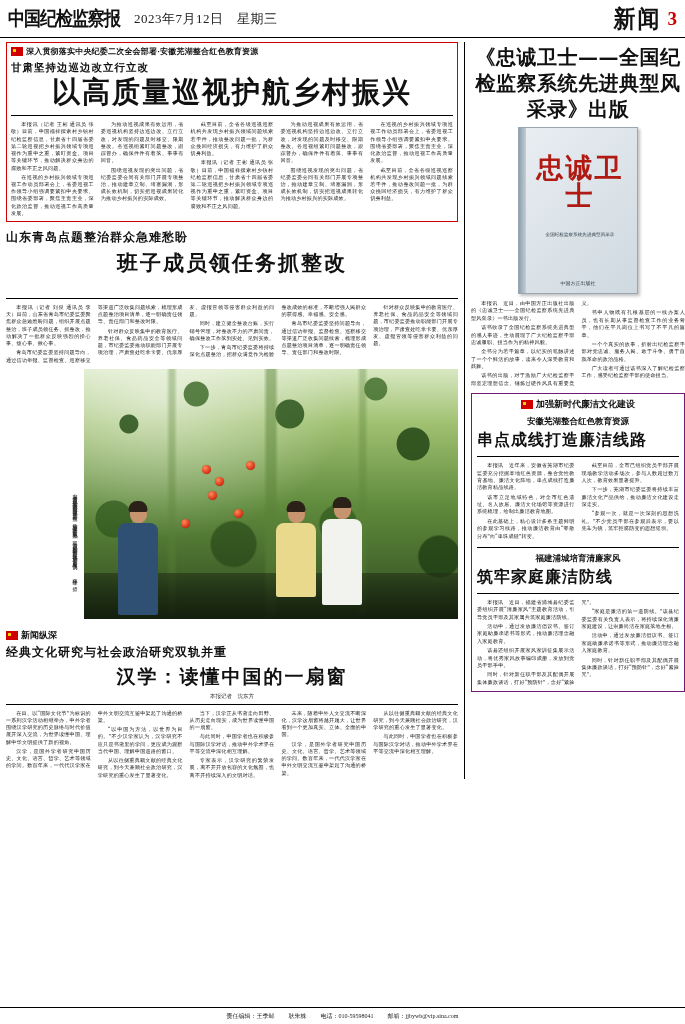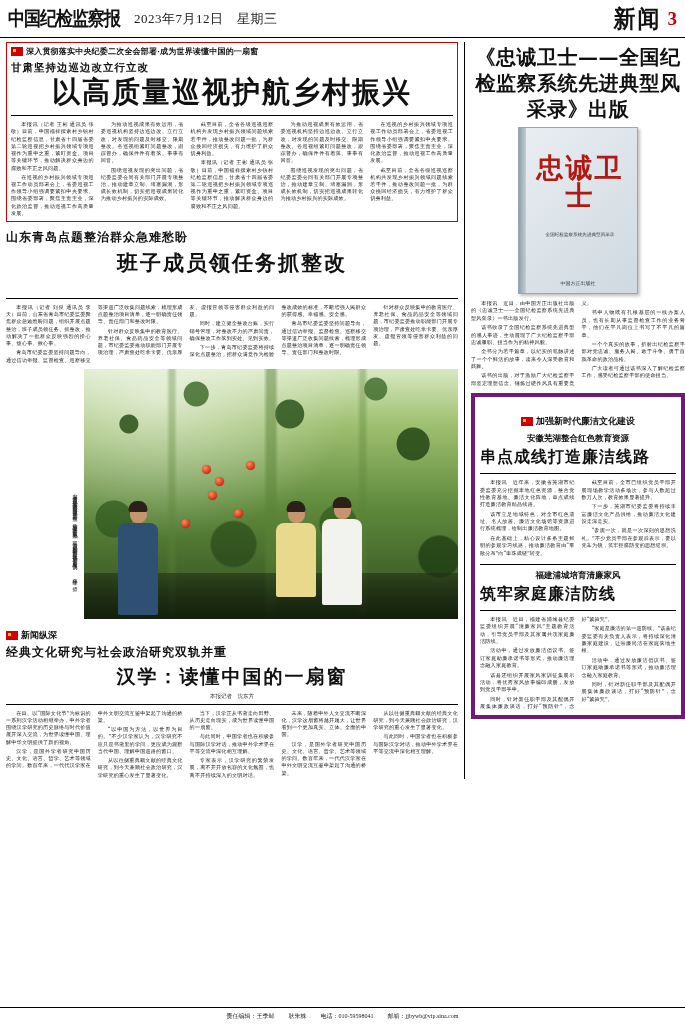--- a/index.html
+++ b/index.html
@@ -336,22 +336,22 @@
     left: 0; right: 0; bottom: 7px;
     text-align: center;
     font-size: 5px;
     color: #2b3a45;
   }
   .r-divider {
     border-top: 1px solid #000;
     margin: 7px 0 5px;
   }
   .r-box {
-    border: 4px solid #701a75;
-    padding: 15px 5px 5px;
+    border: 1px solid #701a75;
+    padding: 1px 5px 5px;
     box-sizing: border-box;
     margin-top: 6px;
   }
   .r-shoulder {
     text-align: center;
     font-size: 8.5px;
     font-weight: bold;
     margin: 3px 0 2px;
   }
   .r-headline2 {
@@ -393,21 +393,21 @@
     </div>
   </div>
 
   <div class="body-area">
 
     <div class="col-left">
 
       <div class="lead-box">
         <div class="kicker">
           <span class="flag-icon"></span>
-          <span>深入贯彻落实中央纪委二次全会部署·成为世界读懂中国的一扇窗</span>
+          <span>深入贯彻落实中央纪委二次全会部署·安徽芜湖整合红色教育资源</span>
         </div>
         <div class="shoulder">甘肃坚持边巡边改立行立改</div>
         <div class="headline-main">以高质量巡视护航乡村振兴</div>
         <div class="rule-thin"></div>
         <div class="cols c5">
           <p>本报讯（记者 王彬 通讯员 张 敬）日前，中国福祥摆索村乡镇村纪检监察信息，甘肃省十四届省委第二轮巡视把乡村振兴领域专项巡视作为重中之重，紧盯资金、项目等关键环节，推动解决群众身边的腐败和不正之风问题。</p>
           <p>在巡视的乡村振兴领域专项巡视工作动员部署会上，省委巡视工作领导小组强调要紧扣中央要求、围绕省委部署，聚焦主责主业，深化政治监督，推动巡视工作高质量发展。</p>
           <p>为推动巡视成果有效运用，省委巡视机构坚持边巡边改、立行立改，对发现的问题及时移交、限期整改。各巡视组紧盯问题整改，跟踪督办，确保件件有着落、事事有回音。</p>
           <p>围绕巡视发现的突出问题，省纪委监委会同有关部门开展专项整治，推动建章立制、堵塞漏洞，形成长效机制，切实把巡视成果转化为推动乡村振兴的实际成效。</p>
           <p>截至目前，全省各级巡视巡察机构共发现乡村振兴领域问题线索若干件，推动整改问题一批，为群众挽回经济损失，有力维护了群众切身利益。</p>

